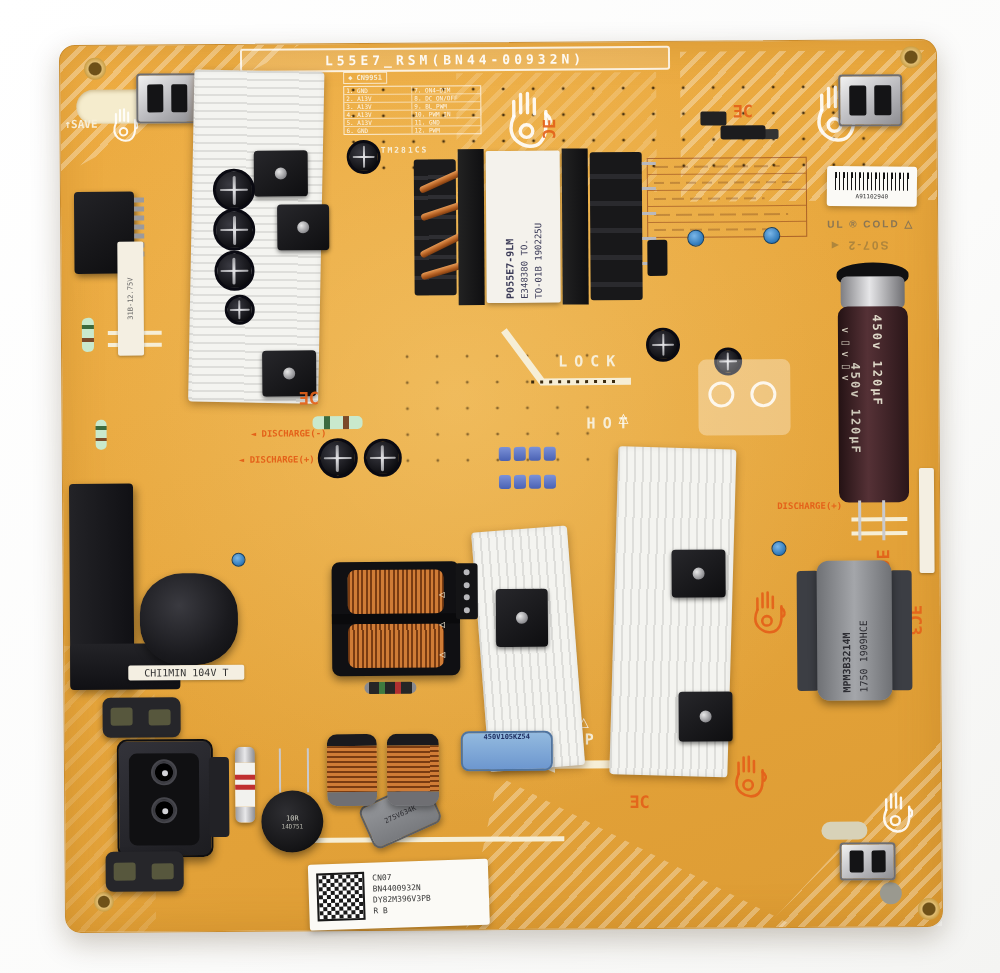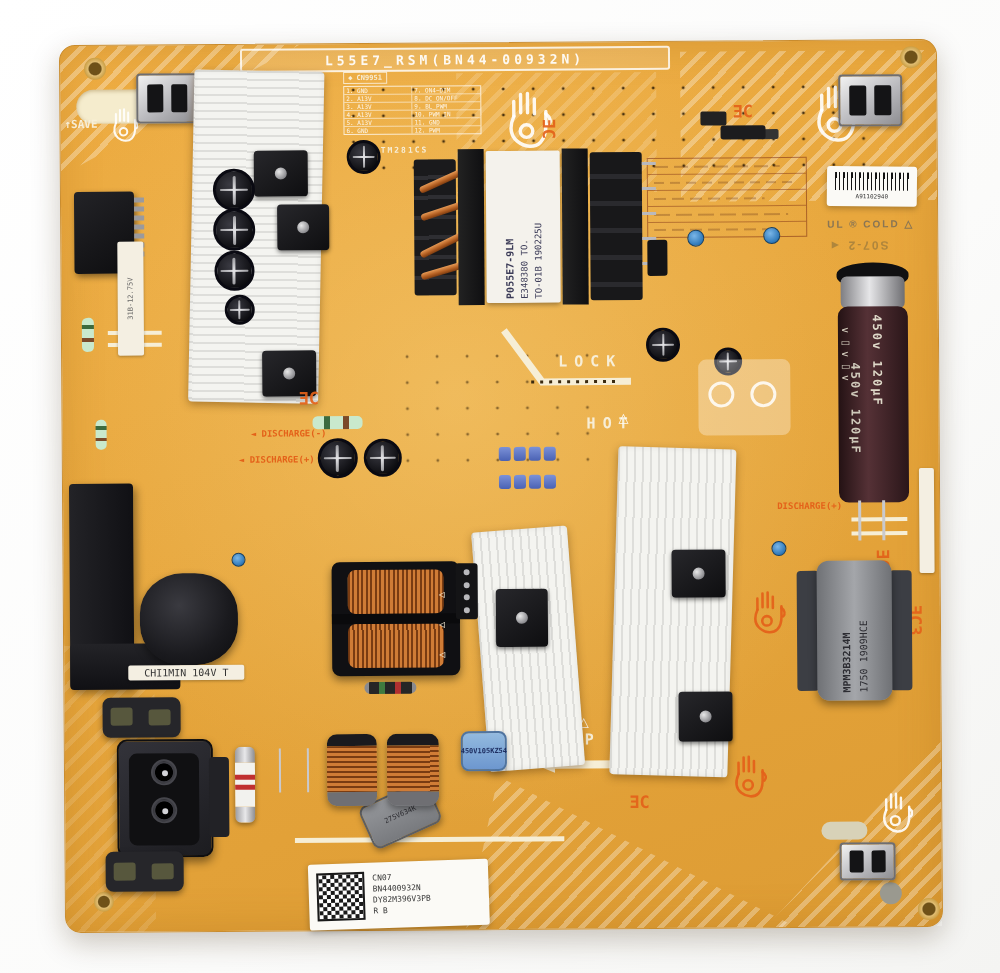--- a/index.html
+++ b/index.html
@@ -380,30 +380,34 @@
 
     <div style="position:absolute;left:733px;top:520px;width:115px;height:140px;">
       <div style="position:absolute;left:0;top:10px;width:22px;height:120px;background:#3c3e44;border-radius:4px;"></div>
       <div style="position:absolute;left:93px;top:10px;width:22px;height:120px;background:#3c3e44;border-radius:4px;"></div>
       <div style="position:absolute;left:20px;top:0;width:75px;height:140px;background:linear-gradient(90deg,#6f7175,#a4a6aa 50%,#6f7175);border-radius:12px;box-shadow:0 4px 9px rgba(0,0,0,.4);display:flex;justify-content:center;gap:6px;padding:8px 0;">
         <span class="vtext" style="font-size:10px;color:#2c2c32;font-weight:bold;">MPM3B3214M</span>
         <span class="vtext" style="font-size:10px;color:#2c2c32;">1750 1909HCE</span>
       </div>
     </div>
 
-    <div style="position:absolute;left:396px;top:688px;width:46px;height:40px;background:linear-gradient(180deg,#93badf,#6d97cf);border:2px solid #50749f;border-radius:8px;display:flex;align-items:center;justify-content:center;box-shadow:0 3px 6px rgba(0,0,0,.3);">
+    <div style="position:absolute;left:396px;top:688px;width:92px;height:40px;background:linear-gradient(180deg,#93badf,#6d97cf);border:2px solid #50749f;border-radius:8px;display:flex;align-items:flex-start;justify-content:center;box-shadow:0 3px 6px rgba(0,0,0,.3);">
       <span style="font-family:'DejaVu Sans Mono',monospace;font-size:7px;font-weight:bold;color:#1d2d60;">450V105KZ54</span>
     </div>
 
     <div style="position:absolute;left:298px;top:748px;width:74px;height:46px;background:linear-gradient(180deg,#94969a,#787a7e);border:2px solid #5c5e62;border-radius:8px;transform:rotate(-24deg);display:flex;align-items:center;justify-content:center;box-shadow:0 3px 6px rgba(0,0,0,.35);">
       <span style="font-family:'DejaVu Sans Mono',monospace;font-size:7px;color:#2e2e33;">275V634K</span>
     </div>
 
     <div style="position:absolute;left:214px;top:704px;width:2px;height:44px;background:#c9c9cd;"></div>
     <div style="position:absolute;left:242px;top:704px;width:2px;height:44px;background:#c9c9cd;"></div>
+    <div style="position:absolute;left:196px;top:746px;width:62px;height:62px;border-radius:50%;background:radial-gradient(circle at 40% 35%,#2e2e32,#141416 70%,#000);box-shadow:0 4px 8px rgba(0,0,0,.45);display:flex;flex-direction:column;align-items:center;justify-content:center;">
+      <span style="font-family:'DejaVu Sans Mono',monospace;font-size:7px;color:#cfcfc4;">10R</span>
+      <span style="font-family:'DejaVu Sans Mono',monospace;font-size:6px;color:#b9b9ae;">14D751</span>
+    </div>
 
     <div style="position:absolute;left:262px;top:690px;width:50px;height:72px;border-radius:10px;overflow:hidden;box-shadow:0 3px 7px rgba(0,0,0,.4);">
       <div style="height:12px;background:#1a1a1e;"></div>
       <div class="copper-h" style="height:46px;"></div>
       <div style="height:14px;background:#6f6f73;"></div>
     </div>
     <div style="position:absolute;left:322px;top:690px;width:52px;height:72px;border-radius:10px;overflow:hidden;box-shadow:0 3px 7px rgba(0,0,0,.4);">
       <div style="height:12px;background:#1a1a1e;"></div>
       <div class="copper-h" style="height:46px;"></div>
       <div style="height:14px;background:#6f6f73;"></div>

